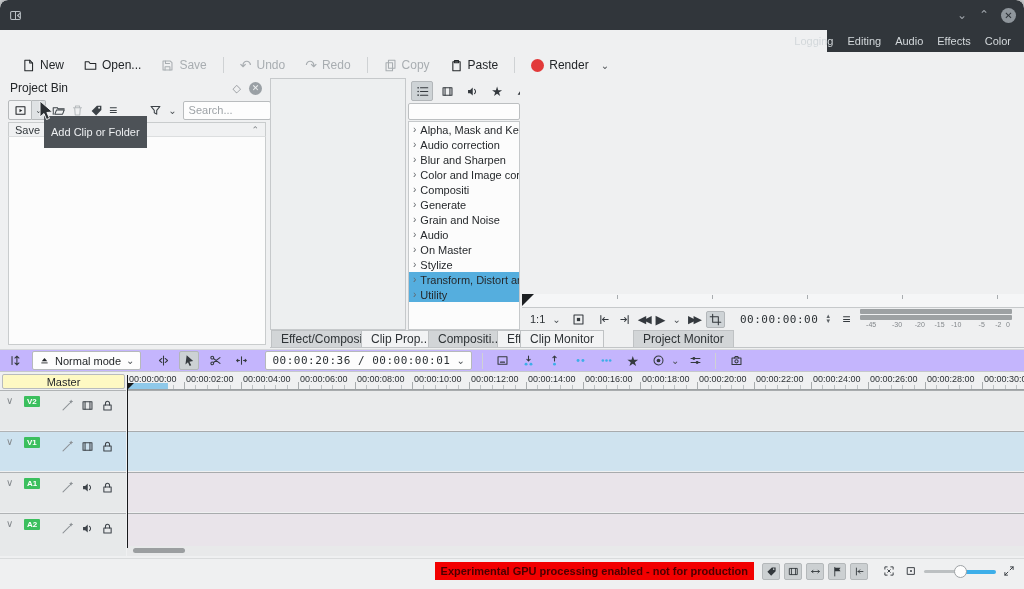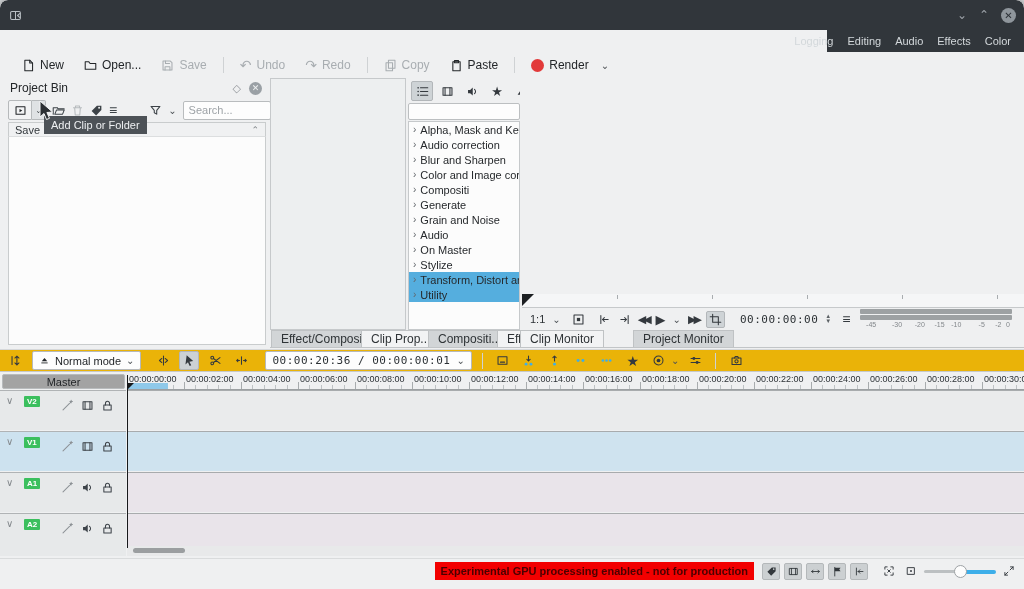--- a/index.html
+++ b/index.html
@@ -52,21 +52,21 @@
   .bin-ico.dis { color:#b7bbbe; }
   .search-box { margin-left:auto; width:88px; height:19px; background:#fdfdfd; border:1px solid #b9bcbe;
                 border-radius:2px; font-size:11px; padding:0 5px; color:#2c3136; }
   .search-box::placeholder { color:#9ea3a7; }
   .bin-namerow { left:8px; top:122px; width:258px; height:15px; background:#f0f1f2; border:1px solid #c9cccd;
                  border-bottom:1px solid #dcdedf; display:flex; align-items:center; font-size:11px; padding:0 6px; color:#33383c; }
   .bin-namerow .caret { margin-left:auto; color:#7c8185; font-size:9px; }
   .bin-list { left:8px; top:137px; width:258px; height:208px; background:#fcfcfc; border:1px solid #c9cccd; border-top:none; }
 
   
-  .tooltip { left:44px; top:116px; height:18px; background:#4d5257; color:#eef0f2; font-size:11px;
+  .tooltip { left:44px; top:116px; height:32px; background:#4d5257; color:#eef0f2; font-size:11px;
              display:flex; align-items:center; padding:0 7px; z-index:30; }
   .cursor { left:38px; top:100px; z-index:31; width:17px; height:22px; }
 
   
   .stack-dock { left:270px; top:78px; width:136px; height:252px; background:#edeff0; border:1px solid #c6c9cb; }
   .fx-toolbar { left:408px; top:80px; width:112px; height:22px; display:flex; align-items:center; gap:3px; padding-left:3px; overflow:hidden; }
   .fx-tb-btn { width:22px; height:20px; display:flex; align-items:center; justify-content:center; color:#34393e; border-radius:2px; flex:none; }
   .fx-tb-btn.checked { background:#ced3d6; border:1px solid #b2b6b9; }
   .fx-search { left:408px; top:103px; width:112px; height:17px; background:#fdfdfd; border:1px solid #bcbfc1; border-radius:2px; }
   .fx-list { left:408px; top:121px; width:112px; height:209px; background:#fcfcfc; border:1px solid #c6c9cb; overflow:hidden; }
@@ -95,32 +95,32 @@
 
   
   .tab { position:absolute; top:330px; height:17px; display:flex; align-items:center; padding:0 9px;
          font-size:12px; border:1px solid #bfc2c4; border-bottom:none; color:#2e3336; }
   .tab.on { background:#f2f3f4; }
   .tab.off { background:#d2d5d7; }
   .tabline { left:270px; top:347px; width:754px; height:1px; background:#c2c5c7; }
 
   
   .tltb { left:0; top:349px; width:1024px; height:23px; border-top:1px solid #d6d8da; border-bottom:1px solid #c6c9ca;
-          display:flex; align-items:center; gap:6px; padding-left:6px; background:#eab308; }
+          display:flex; align-items:center; gap:6px; padding-left:6px; background:#c4b5fd; }
   .tltb .mi { color:#34393e; display:flex; align-items:center; }
   .mode-dd { height:19px; border:1px solid #b6b9bb; border-radius:2px; background:#fdfdfd; display:flex;
              align-items:center; gap:5px; padding:0 6px; font-size:11px; }
   .tool-btn { width:20px; height:19px; display:flex; align-items:center; justify-content:center; border-radius:2px; color:#34393e; }
   .tool-btn.checked { background:#ccd1d4; border:1px solid #b2b6b9; }
   .tc-dd { height:19px; border:1px solid #b6b9bb; border-radius:2px; background:#fdfdfd; display:flex;
            align-items:center; gap:6px; padding:0 6px; }
   .dot { fill:#3daee9; stroke:none; }
 
   
-  .master-btn { left:2px; top:374px; width:123px; height:15px; background:#a3a3a3; border:1px solid #b8bbbd;
+  .master-btn { left:2px; top:374px; width:123px; height:15px; background:#fef9c3; border:1px solid #b8bbbd;
                 border-radius:2px; display:flex; align-items:center; justify-content:center; font-size:11px; }
   .ruler { left:127px; top:373px; width:897px; height:17px; background:#eff0f1; border-bottom:1px solid #9ca0a2; overflow:hidden;
            background-image:
              repeating-linear-gradient(to right,#a8acae 0 1px,transparent 1px 57px),
              repeating-linear-gradient(to right,#bfc3c5 0 1px,transparent 1px 11.4px);
            background-size:100% 7px,100% 4px; background-position:left bottom,left bottom; background-repeat:no-repeat; }
   .ruler-lbl { position:absolute; top:1px; font-size:9px; color:#2c3135; white-space:nowrap; }
   .zonebar { position:absolute; left:0; bottom:0; width:41px; height:6px; background:#8fc9ea; }
   .thead { position:absolute; left:0; width:126px; background:#e7e9ea; border-top:1px solid #b0b3b5;
            display:flex; align-items:flex-start; gap:7px; padding:5px 6px 0 24px; }

